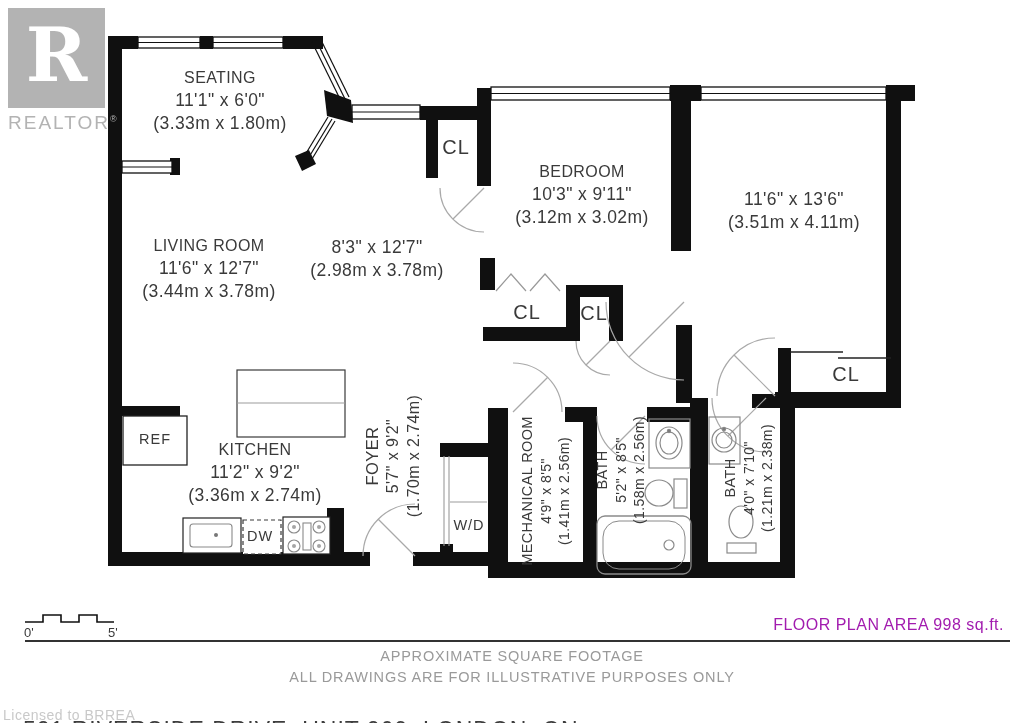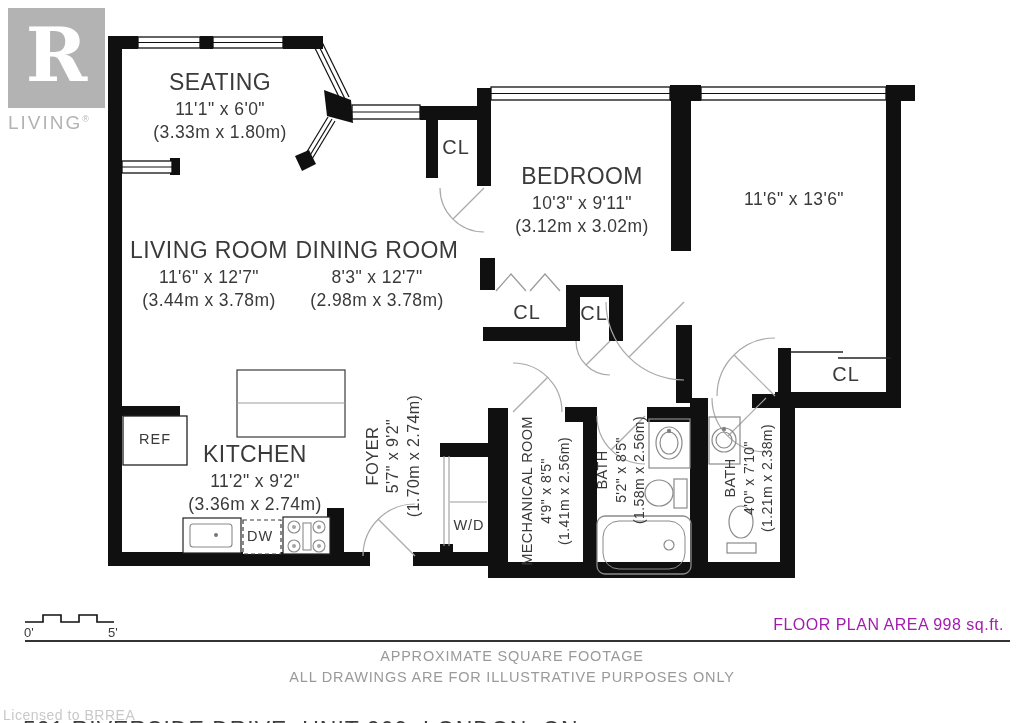--- a/index.html
+++ b/index.html
@@ -4,21 +4,21 @@
 <style>
   html,body{margin:0;padding:0;}
   body{
     width:1024px;height:723px;position:relative;background:#ffffff;
     font-family:"Liberation Sans", sans-serif;overflow:hidden;color:#373737;
   }
   svg{position:absolute;left:0;top:0;}
   
   .plan-label{position:absolute;text-align:center;color:#3a3a3a;
     transform:translateX(-50%);line-height:1.3;letter-spacing:.4px;white-space:nowrap;}
-  .plan-label .rname{font-size:23px;}
+  .plan-label .rname{font-size:16px;}
   .plan-label .rdim{font-size:17.5px;}
   .plan-label.rot{transform:translate(-50%,-50%) rotate(-90deg);}
   .plan-label.mid .rname{font-size:16.5px;}
   .plan-label.mid .rdim{font-size:16px;}
   .plan-label.small .rname{font-size:14.5px;}
   .plan-label.small .rdim{font-size:14px;}
   .marker{position:absolute;transform:translateX(-50%);font-size:20px;color:#3a3a3a;letter-spacing:1px;}
   .marker.sm{font-size:14.5px;}
   
   .logo{position:absolute;left:8px;top:8px;width:120px;}
@@ -185,49 +185,49 @@
   </g>
 
   <path d="M 25,622 L 43,622 L 43,615 L 61,615 L 61,622 L 79,622 L 79,615 L 97,615 L 97,622 L 114,622" fill="none" stroke="#101010" stroke-width="1.6"></path>
   <rect x="25" y="640" width="985" height="2" fill="#333333"></rect>
 </svg>
 
 <div class="logo">
   <div class="logo-mark">
     <span>R</span>
   </div>
-  <div class="logo-word"><span>LIVING</span><sup>®</sup></div>
+  <div class="logo-word"><span>REALTOR</span><sup>®</sup></div>
 </div>
 
 <div class="plan-label" style="left:220px;top:68px">
   <div class="rname">SEATING</div>
   <div class="rdim">11'1" x 6'0"</div>
   <div class="rdim">(3.33m x 1.80m)</div>
 </div>
 
 <div class="plan-label" style="left:209px;top:236px">
   <div class="rname">LIVING ROOM</div>
   <div class="rdim">11'6" x 12'7"</div>
   <div class="rdim">(3.44m x 3.78m)</div>
 </div>
 
 <div class="plan-label" style="left:377px;top:236px">
-  <div class="rname">DINING ROOM</div>
   <div class="rdim">8'3" x 12'7"</div>
   <div class="rdim">(2.98m x 3.78m)</div>
 </div>
 
 <div class="plan-label" style="left:582px;top:162px">
   <div class="rname">BEDROOM</div>
   <div class="rdim">10'3" x 9'11"</div>
   <div class="rdim">(3.12m x 3.02m)</div>
 </div>
 
 <div class="plan-label" style="left:794px;top:188px">
   <div class="rdim">11'6" x 13'6"</div>
+  <div class="rdim">(3.51m x 4.11m)</div>
 </div>
 
 <div class="plan-label" style="left:255px;top:440px">
   <div class="rname">KITCHEN</div>
   <div class="rdim">11'2" x 9'2"</div>
   <div class="rdim">(3.36m x 2.74m)</div>
 </div>
 
 <div class="plan-label rot mid" style="left:394px;top:456px">
   <div class="rname">FOYER</div>

